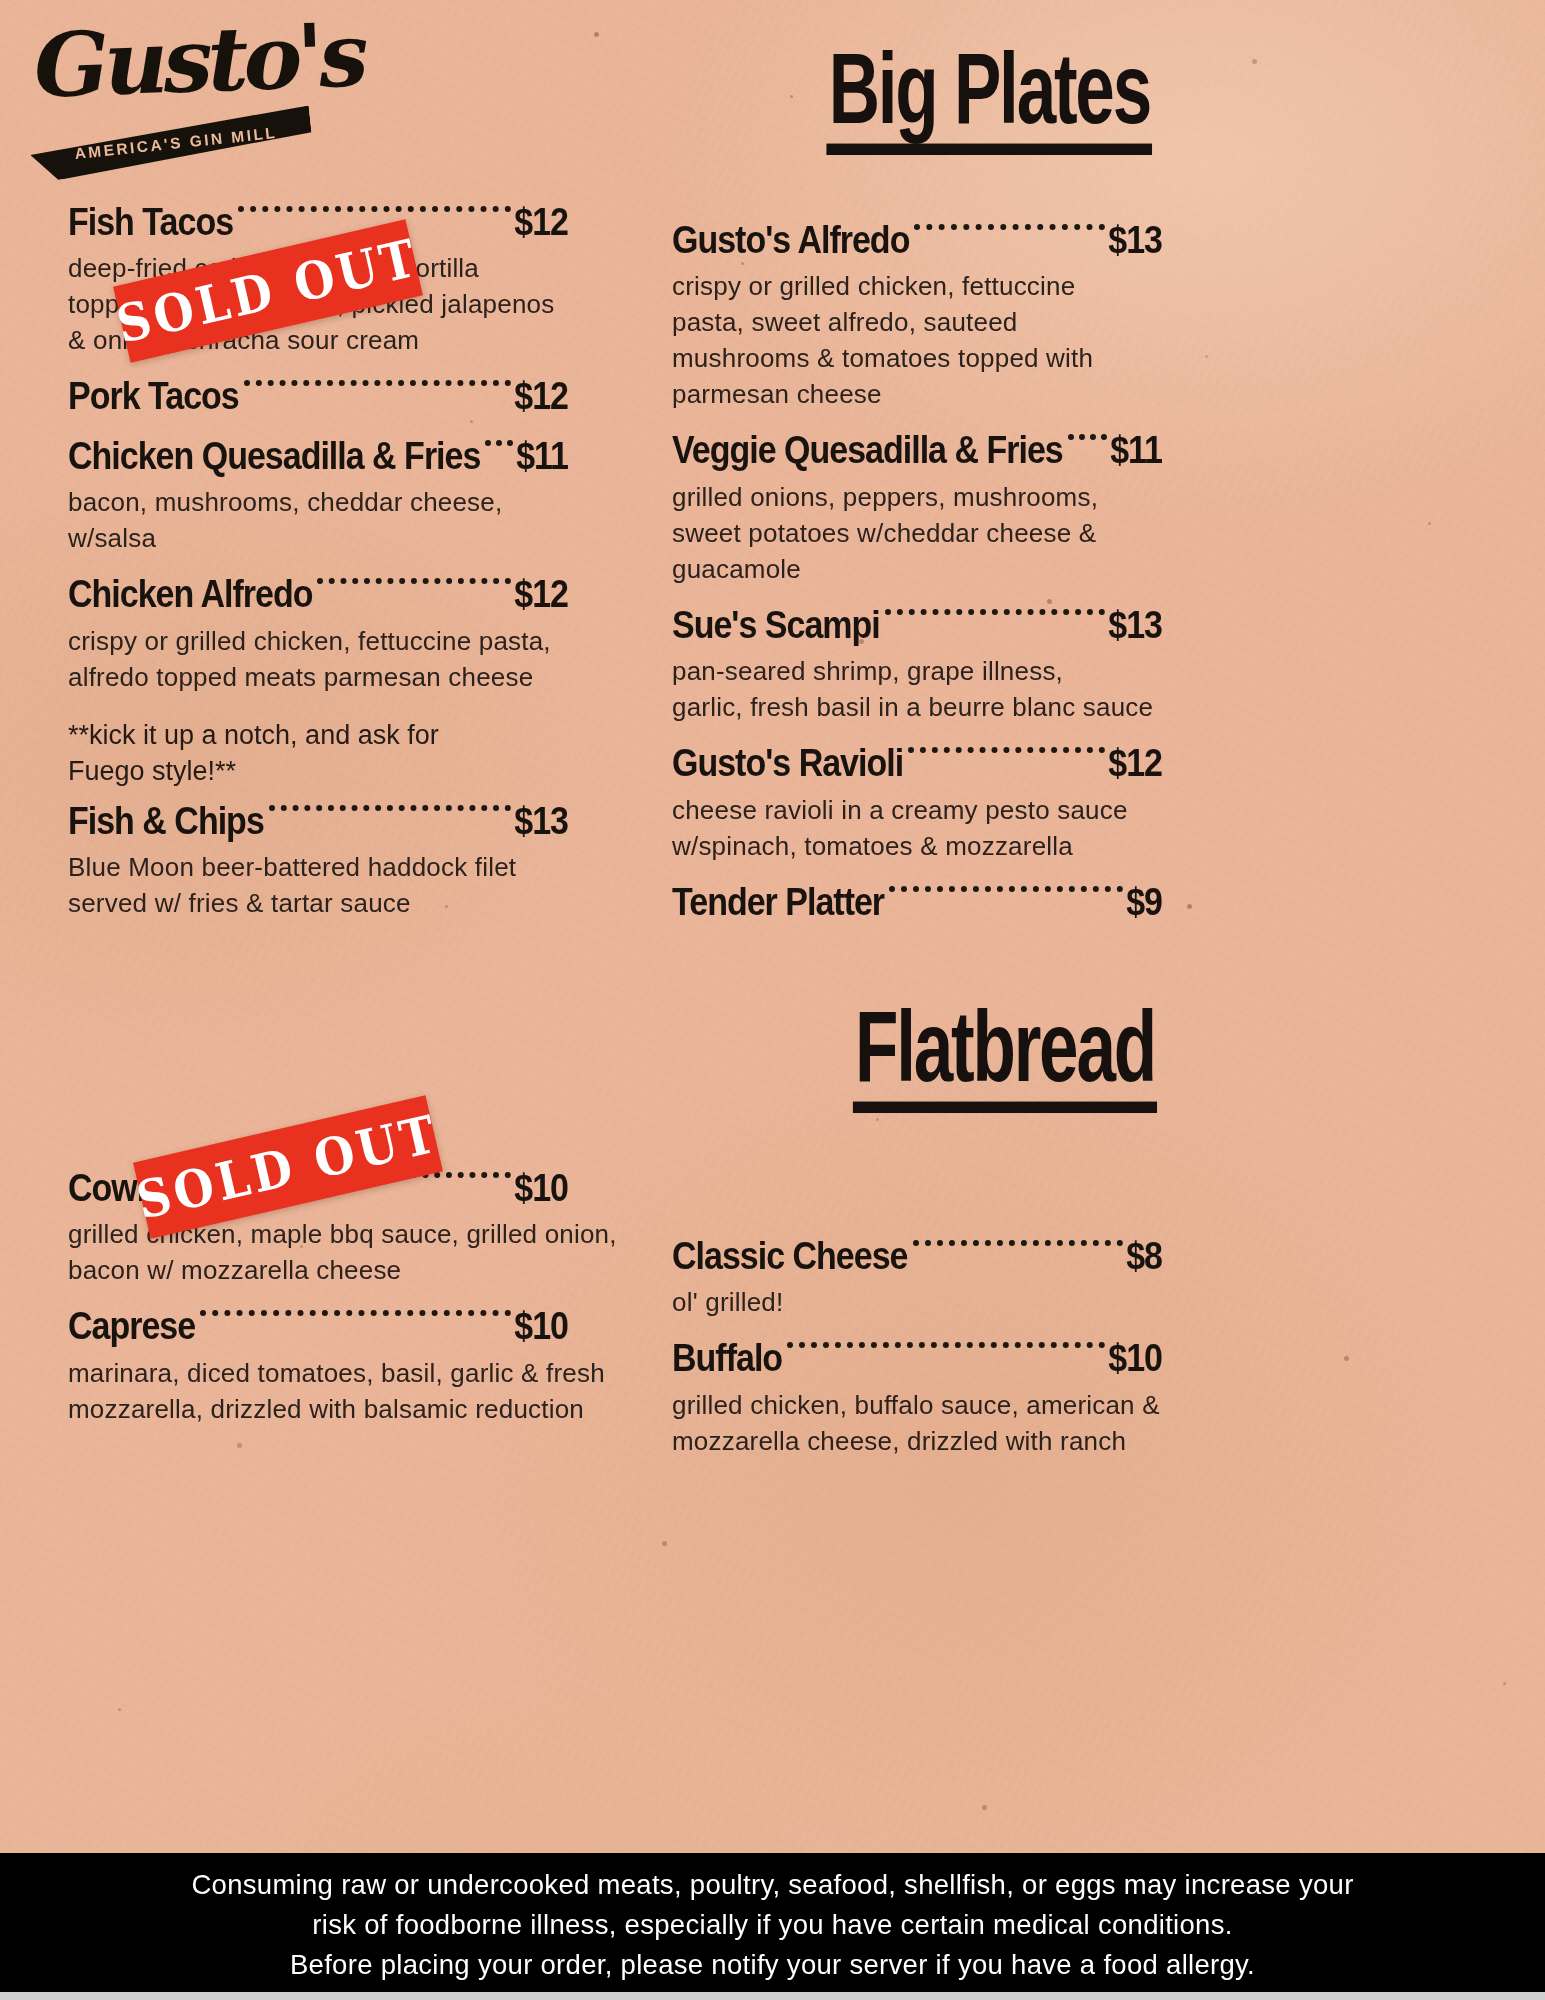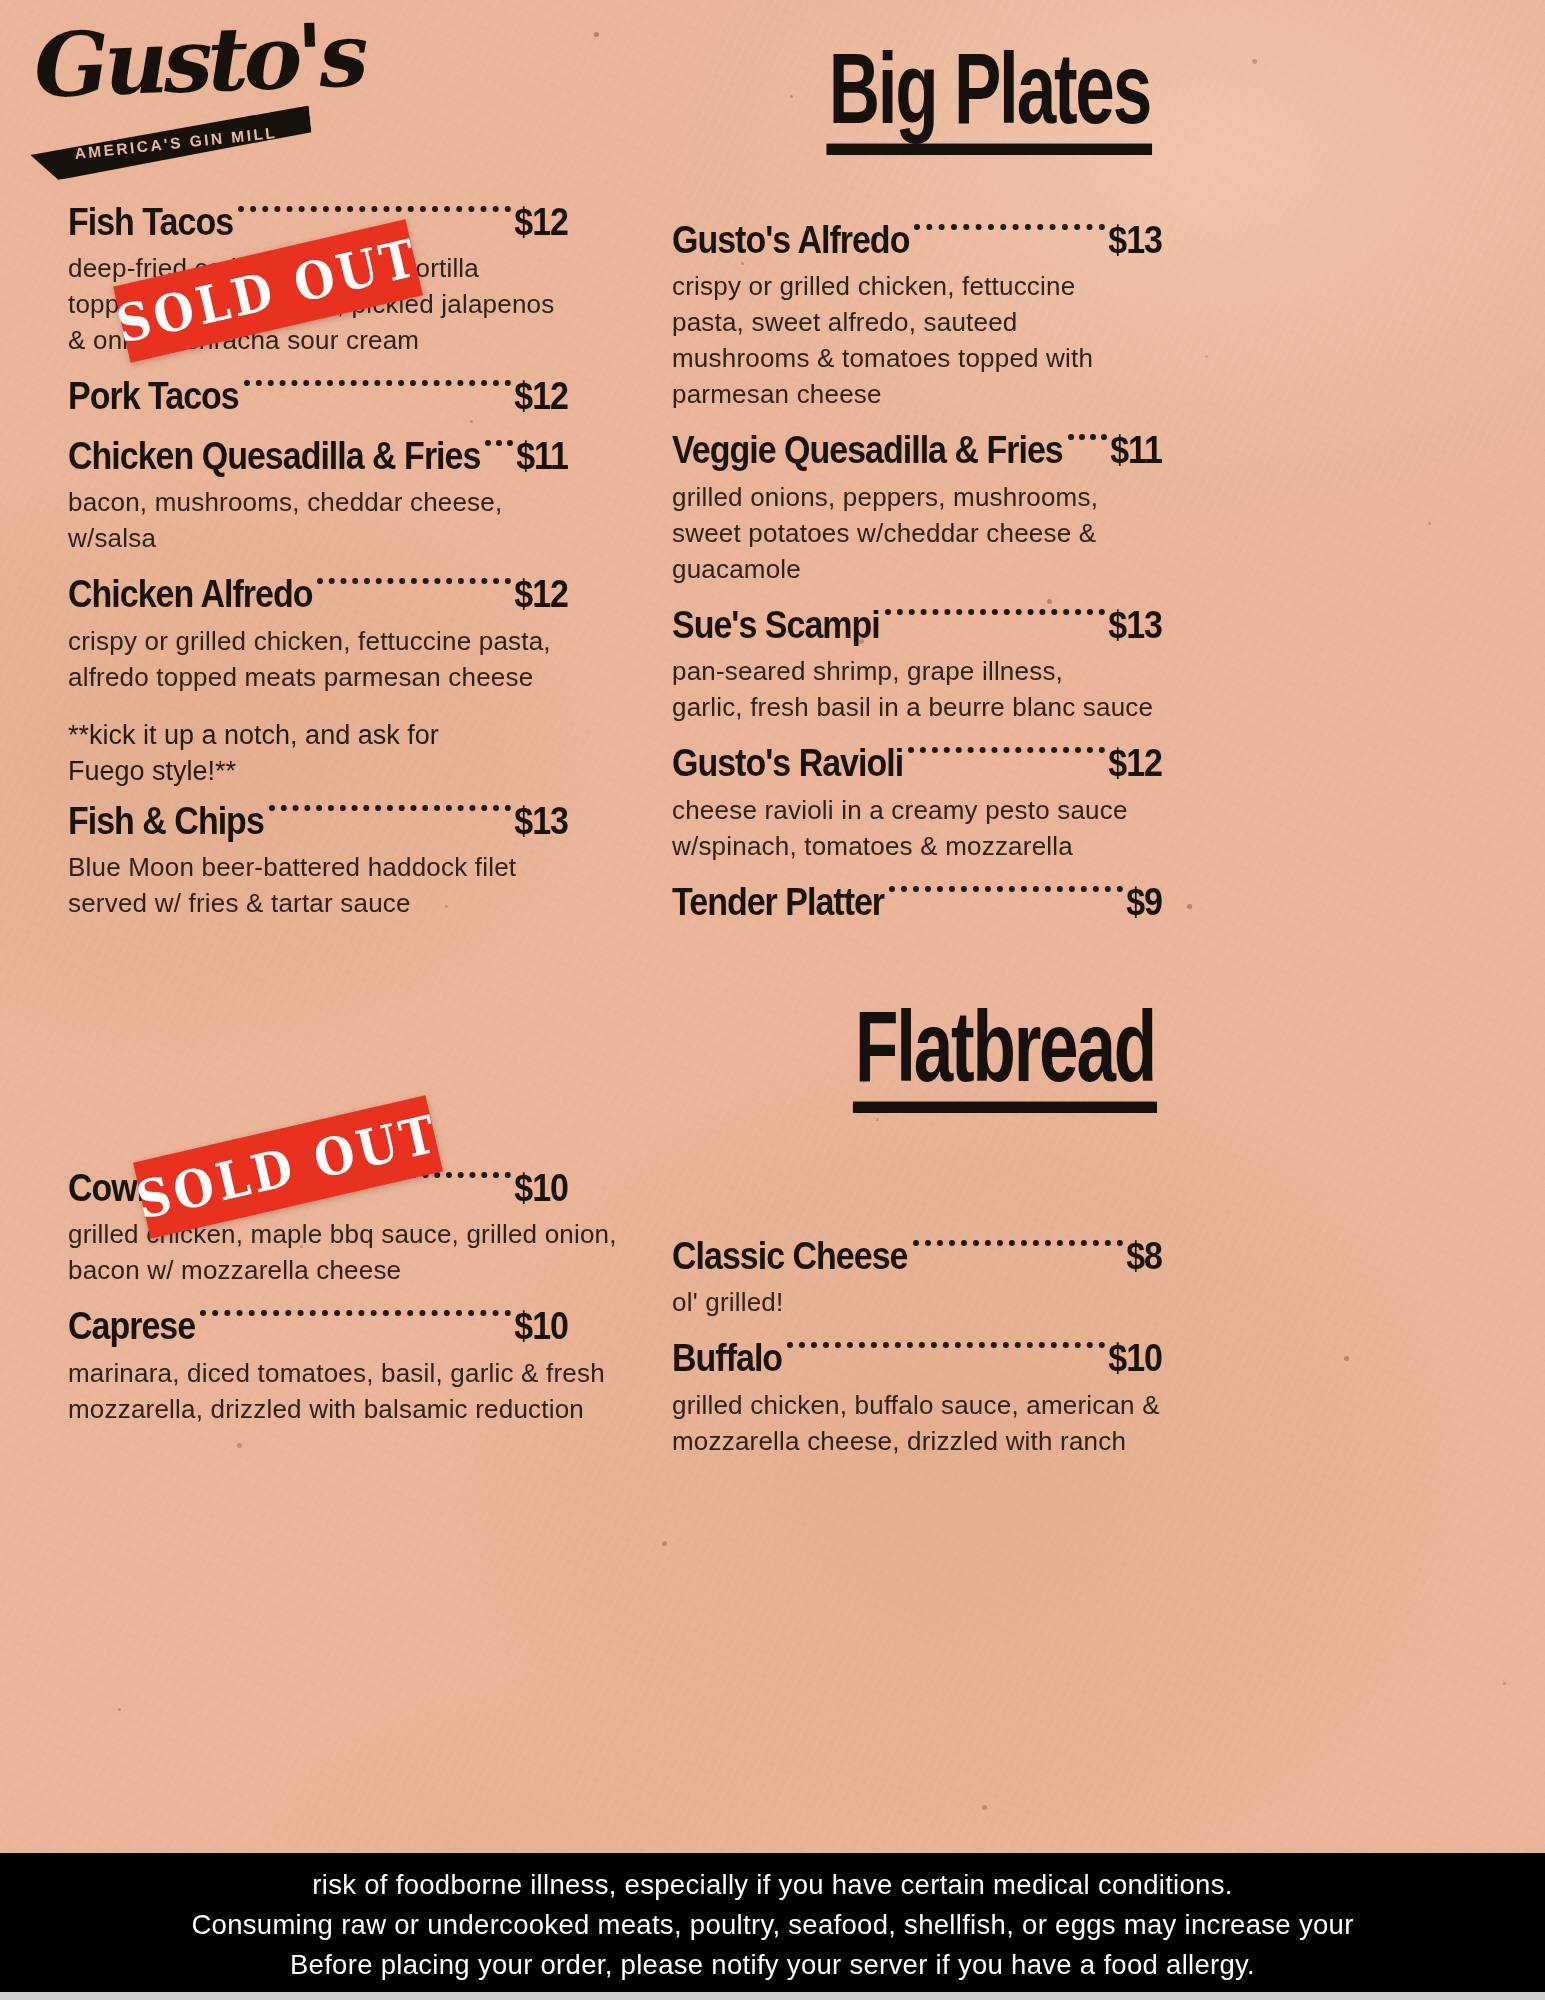--- a/index.html
+++ b/index.html
@@ -252,18 +252,18 @@
   </div>
 
   <div class="stamp" id="stamp-fish-tacos">
     <span>SOLD OUT</span>
   </div>
   <div class="stamp" id="stamp-fish-chips">
     <span>SOLD OUT</span>
   </div>
 
   <div class="footer">
+    <div class="line">Consuming raw or undercooked meats, poultry, seafood, shellfish, or eggs may increase your</div>
     <div class="line">risk of foodborne illness, especially if you have certain medical conditions.</div>
-    <div class="line">Consuming raw or undercooked meats, poultry, seafood, shellfish, or eggs may increase your</div>
     <div class="line">Before placing your order, please notify your server if you have a food allergy.</div>
   </div>
   <div class="bottom-strip"></div>
 </div>
 
 </body></html>

